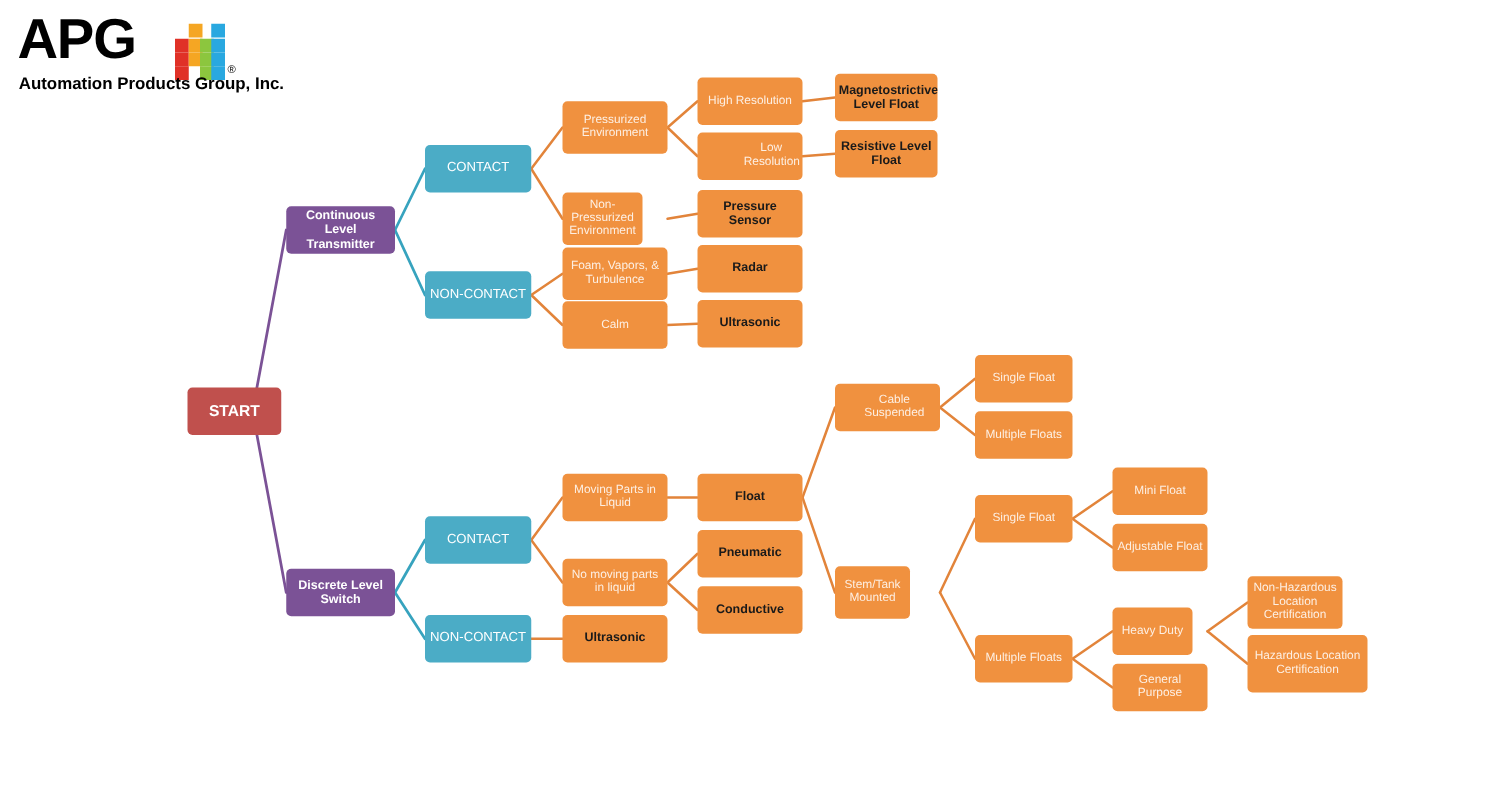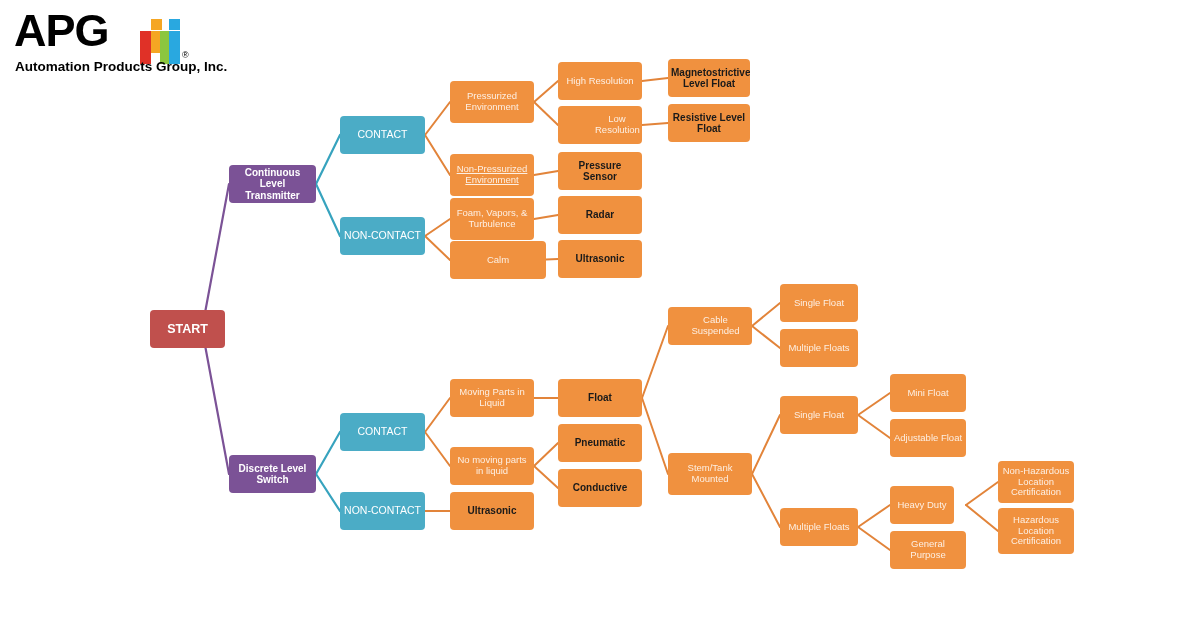--- a/index.html
+++ b/index.html
@@ -177,27 +177,27 @@
       </div>
       <div class="node n-teal" style="left: 340px; top: 413px; width: 85px; height: 38px;">
         <span>CONTACT</span>
       </div>
       <div class="node n-teal" style="left: 340px; top: 492px; width: 85px; height: 38px;">
         <span>NON-CONTACT</span>
       </div>
       <div class="node n-orange-light" style="left: 450px; top: 81px; width: 84px; height: 42px;">
         <span>Pressurized Environment</span>
       </div>
-      <div class="node n-orange-light" style="left: 450px; top: 154px; width: 84px; height: 42px; text-decoration: underline;">
+      <div class="node n-orange-light" style="left: 450px; top: 154px; width: 64px; height: 42px;">
         <span>Non-Pressurized Environment</span>
       </div>
       <div class="node n-orange-light" style="left: 450px; top: 198px; width: 84px; height: 42px;">
         <span>Foam, Vapors, &amp; Turbulence</span>
       </div>
-      <div class="node n-orange-light" style="left: 450px; top: 241px; width: 96px; height: 38px; justify-content: flex-end;">
+      <div class="node n-orange-light" style="left: 450px; top: 241px; width: 84px; height: 38px; justify-content: flex-end;">
         <span>Calm</span>
       </div>
       <div class="node n-orange-light" style="left: 558px; top: 62px; width: 84px; height: 38px;">
         <span>High Resolution</span>
       </div>
       <div class="node n-orange-light" style="left: 558px; top: 106px; width: 84px; height: 38px; padding-left: 37px;">
         <span>Low Resolution</span>
       </div>
       <div class="node n-orange-dark" style="left: 668px; top: 59px; width: 82px; height: 38px;">
         <span>Magnetostrictive Level Float</span>
@@ -228,21 +228,21 @@
       </div>
       <div class="node n-orange-dark" style="left: 558px; top: 424px; width: 84px; height: 38px;">
         <span>Pneumatic</span>
       </div>
       <div class="node n-orange-dark" style="left: 558px; top: 469px; width: 84px; height: 38px;">
         <span>Conductive</span>
       </div>
       <div class="node n-orange-light" style="left: 668px; top: 307px; width: 84px; height: 38px; padding-left: 14px;">
         <span>Cable Suspended</span>
       </div>
-      <div class="node n-orange-light" style="left: 668px; top: 453px; width: 84px; height: 42px;">
+      <div class="node n-orange-light" style="left: 668px; top: 453px; width: 60px; height: 42px;">
         <span>Stem/Tank Mounted</span>
       </div>
       <div class="node n-orange-light" style="left: 780px; top: 284px; width: 78px; height: 38px;">
         <span>Single Float</span>
       </div>
       <div class="node n-orange-light" style="left: 780px; top: 329px; width: 78px; height: 38px;">
         <span>Multiple Floats</span>
       </div>
       <div class="node n-orange-light" style="left: 780px; top: 396px; width: 78px; height: 38px;">
         <span>Single Float</span>
@@ -258,18 +258,18 @@
       </div>
       <div class="node n-orange-light" style="left: 890px; top: 486px; width: 64px; height: 38px;">
         <span>Heavy Duty</span>
       </div>
       <div class="node n-orange-light" style="left: 890px; top: 531px; width: 76px; height: 38px;">
         <span>General Purpose</span>
       </div>
       <div class="node n-orange-light" style="left: 998px; top: 461px; width: 76px; height: 42px;">
         <span>Non-Hazardous Location Certification</span>
       </div>
-      <div class="node n-orange-light" style="left: 998px; top: 508px; width: 76px; height: 46px;">
+      <div class="node n-orange-light" style="left: 998px; top: 508px; width: 96px; height: 46px;">
         <span>Hazardous Location Certification</span>
       </div>
     </div>
 
 </div>
 
 </body></html>

